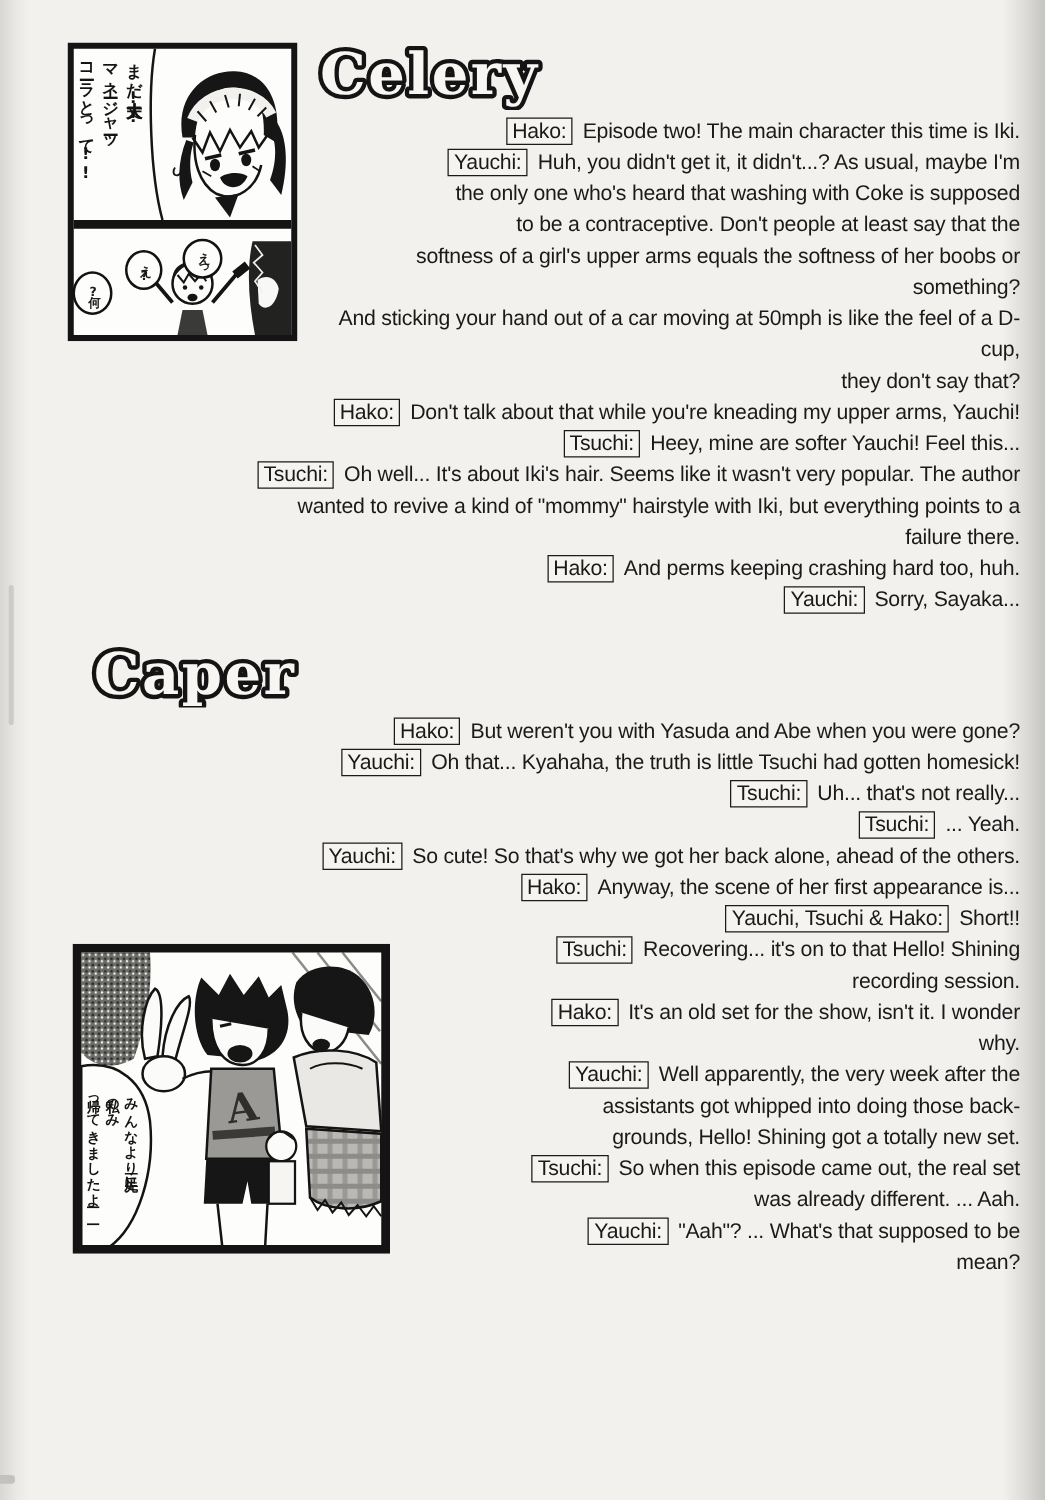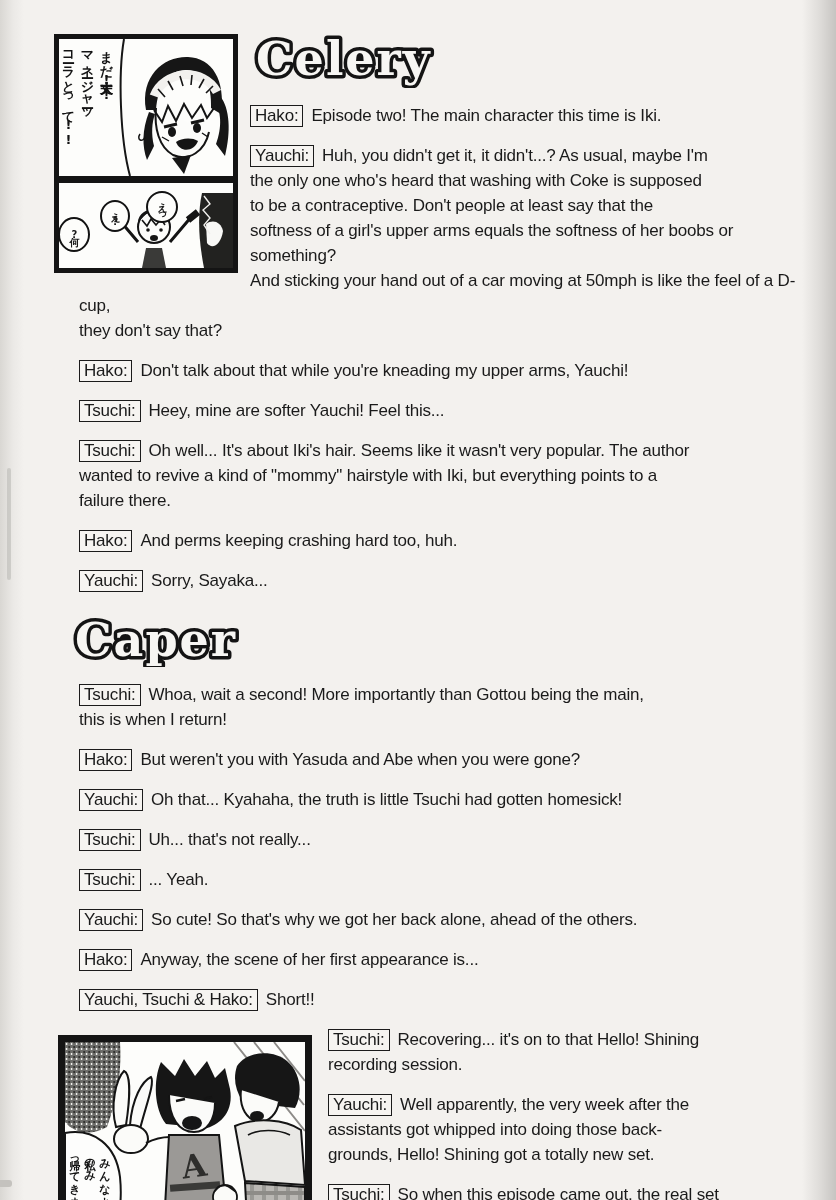--- a/index.html
+++ b/index.html
@@ -14,21 +14,21 @@
   .edge-right { right:0; width:34px;
     background:linear-gradient(270deg,#c6c4c1 0%, #dddbd8 45%, rgba(243,241,238,0) 100%); }
   .edge-artifact { position:absolute; left:7px; top:468px; width:4px; height:112px;
     background:#aeaca8; opacity:.45; border-radius:2px; }
   .edge-mark { position:absolute; left:0; top:1180px; width:12px; height:7px;
     background:#c4c2be; border-radius:0 3px 3px 0; }
 
   .content { position:absolute; left:64px; top:0; width:752px; }
 
   
-  .turn { margin:15px; font-size:17px; line-height:25px; letter-spacing:-0.2px; }
+  .turn { margin:0; font-size:17px; line-height:25px; letter-spacing:-0.2px;text-align:right; }
   .turn .txt { white-space:pre-line; }
   .speaker {
     display:inline-block; border:1.6px solid #1b1b1b; background:#f6f4f1;
     padding:0 4px; margin-right:8px; line-height:20px; letter-spacing:-0.2px;
   }
 
   
   .title-svg { display:block; }
   .title-svg text {
     font-family:"DejaVu Serif", serif; font-weight:bold; font-size:46px;
@@ -154,22 +154,20 @@
 failure there.</span></p>
       <p class="turn"><span class="speaker">Hako:</span><span class="txt">And perms keeping crashing hard too, huh.</span></p>
       <p class="turn"><span class="speaker">Yauchi:</span><span class="txt">Sorry, Sayaka...</span></p>
     </section>
 
     <section>
       <svg class="title-svg t-caper" width="180" height="54" viewBox="0 0 180 54">
         <text x="5" y="43">Caper</text>
       </svg>
 
-      <p class="turn"><span class="speaker">Tsuchi:</span><span class="txt">Whoa, wait a second! More importantly than Gottou being the main,
-this is when I return!</span></p>
       <p class="turn"><span class="speaker">Hako:</span><span class="txt">But weren't you with Yasuda and Abe when you were gone?</span></p>
       <p class="turn"><span class="speaker">Yauchi:</span><span class="txt">Oh that... Kyahaha, the truth is little Tsuchi had gotten homesick!</span></p>
       <p class="turn"><span class="speaker">Tsuchi:</span><span class="txt">Uh... that's not really...</span></p>
       <p class="turn"><span class="speaker">Tsuchi:</span><span class="txt">... Yeah.</span></p>
       <p class="turn"><span class="speaker">Yauchi:</span><span class="txt">So cute! So that's why we got her back alone, ahead of the others.</span></p>
       <p class="turn"><span class="speaker">Hako:</span><span class="txt">Anyway, the scene of her first appearance is...</span></p>
       <p class="turn"><span class="speaker">Yauchi, Tsuchi &amp; Hako:</span><span class="txt">Short!!</span></p>
     </section>
 
     <section>
@@ -231,20 +229,22 @@
         </svg>
         <div class="vtext panel-bubble-text">
           <div>みんなより一足先に</div>
           <div>私のみ</div>
           <div>帰ってきましたよ——</div>
         </div>
       </div>
 
       <p class="turn"><span class="speaker">Tsuchi:</span><span class="txt">Recovering... it's on to that Hello! Shining
 recording session.</span></p>
+      <p class="turn"><span class="speaker">Hako:</span><span class="txt">It's an old set for the show, isn't it. I wonder
+why.</span></p>
       <p class="turn"><span class="speaker">Yauchi:</span><span class="txt">Well apparently, the very week after the
 assistants got whipped into doing those back-
 grounds, Hello! Shining got a totally new set.</span></p>
       <p class="turn"><span class="speaker">Tsuchi:</span><span class="txt">So when this episode came out, the real set
 was already different. ... Aah.</span></p>
       <p class="turn"><span class="speaker">Yauchi:</span><span class="txt">"Aah"? ... What's that supposed to be
 mean?</span></p>
     </section>
 
   </div>

